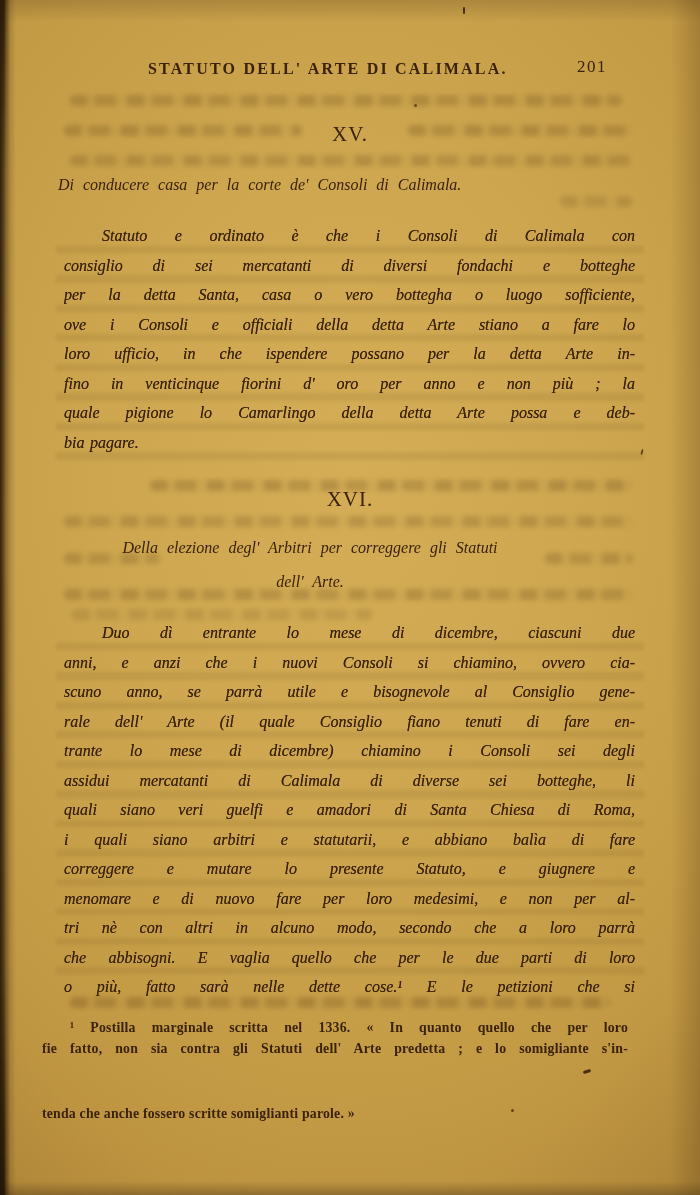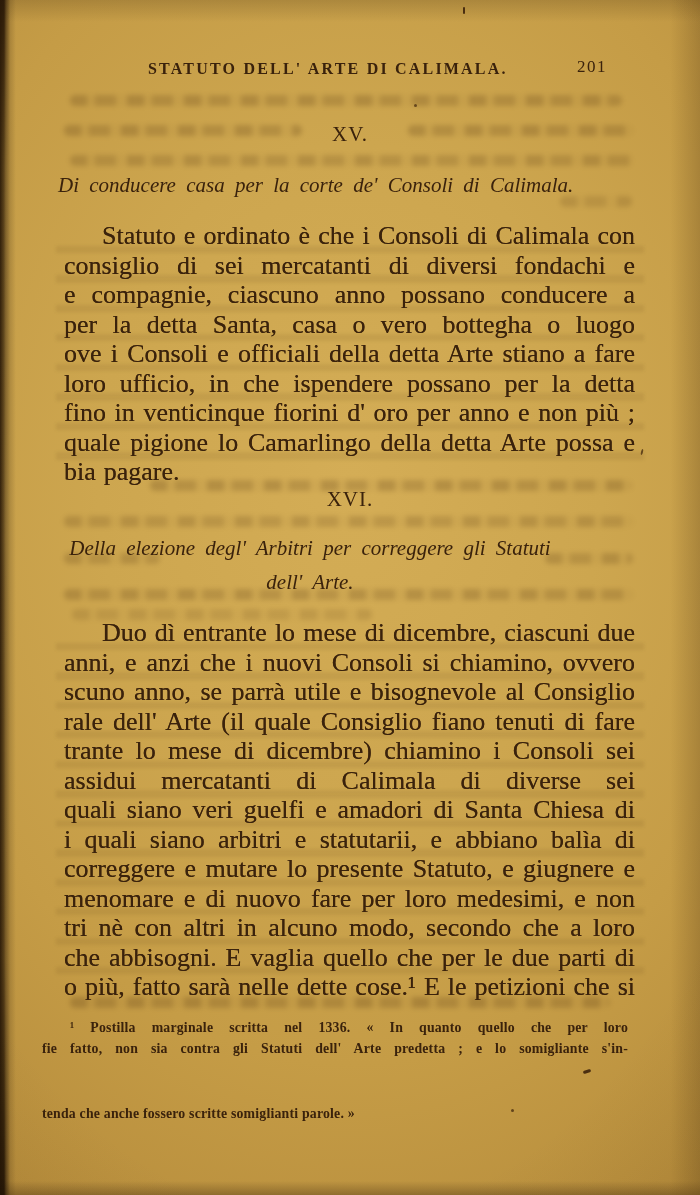--- a/index.html
+++ b/index.html
@@ -24,26 +24,26 @@
     position:absolute;left:0;top:0;width:10px;height:100%;pointer-events:none;
     background:linear-gradient(180deg, rgba(43,26,8,0.95) 0%, rgba(43,26,8,0.45) 14%, rgba(43,26,8,0.30) 45%, rgba(43,26,8,0.45) 80%, rgba(35,21,6,0.95) 100%);
     -webkit-mask-image:linear-gradient(90deg,#000 0 4px,rgba(0,0,0,.5) 6px,transparent 10px);
             mask-image:linear-gradient(90deg,#000 0 4px,rgba(0,0,0,.5) 6px,transparent 10px);
   }
   .running-head{position:absolute;left:148px;top:60px;font-size:16px;font-weight:700;letter-spacing:2.2px;white-space:nowrap;}
   .page-number{position:absolute;left:577px;top:57px;font-size:17px;letter-spacing:1.5px;}
   .sec-num{position:absolute;left:64px;width:572px;text-align:center;font-size:21px;letter-spacing:1px;font-family:Liberation Serif, serif;}
   #sec1-num{top:122px;}
   #sec2-num{top:487px;}
-  .sec-title{position:absolute;font-style:italic;font-size:21px;word-spacing:5px;}
+  .sec-title{position:absolute;font-style:italic;font-size:16px;word-spacing:5px;}
   .sec-title .tline{line-height:34px;text-align:center;text-align-last:center;white-space:nowrap;}
   #sec1-title{left:58px;top:168px;width:584px;}
   #sec1-title .tline{text-align:left;text-align-last:left;}
   #sec2-title{left:50px;top:531px;width:520px;}
-  .para{position:absolute;left:64px;width:571px;font-size:26px;word-spacing:1.5px;text-shadow:0 0 0.4px rgba(58,34,12,.8);}
+  .para{position:absolute;left:64px;width:571px;font-size:16px;word-spacing:1.5px;text-shadow:0 0 0.4px rgba(58,34,12,.8);font-style:italic;}
   .para .tline{line-height:29.5px;height:29.5px;text-align:justify;text-align-last:justify;overflow:hidden;}
   .para .tline.tline-last{text-align-last:left;}
   .indent-first .tline:first-child{text-indent:var(--indent,38px);}
   #para1{top:221px;}
   #para2{top:618px;}
   .footnote{position:absolute;left:42px;top:1017px;width:586px;font-size:13.8px;font-weight:700;--indent:28px;letter-spacing:.2px;}
   .footnote .tline{line-height:21px;text-align:justify;text-align-last:justify;}
   .footnote .tline.tline-last{text-align-last:left;margin-top:44px;}
   
   .bleed{
@@ -107,21 +107,20 @@
   <div class="running-head">STATUTO DELL' ARTE DI CALIMALA.</div>
   <div class="page-number">201</div>
 
   <div class="sec-num" id="sec1-num">XV.</div>
   <div class="sec-title" id="sec1-title">
       <div class="tline tline-last">Di conducere casa per la corte de' Consoli di Calimala.</div>
     </div>
   <div class="para indent-first" id="para1">
       <div class="tline">Statuto e ordinato è che i Consoli di Calimala con</div>
       <div class="tline">consiglio di sei mercatanti di diversi fondachi e botteghe</div>
-      <div class="tline">e compagnie, ciascuno anno possano conducere a pigione</div>
       <div class="tline">per la detta Santa, casa o vero bottegha o luogo sofficiente,</div>
       <div class="tline">ove i Consoli e officiali della detta Arte stiano a fare lo</div>
       <div class="tline">loro ufficio, in che ispendere possano per la detta Arte in-</div>
       <div class="tline">fino in venticinque fiorini d' oro per anno e non più ; la</div>
       <div class="tline">quale pigione lo Camarlingo della detta Arte possa e deb-</div>
       <div class="tline tline-last">bia pagare.</div>
     </div>
 
   <div class="sec-num" id="sec2-num">XVI.</div>
   <div class="sec-title" id="sec2-title">

